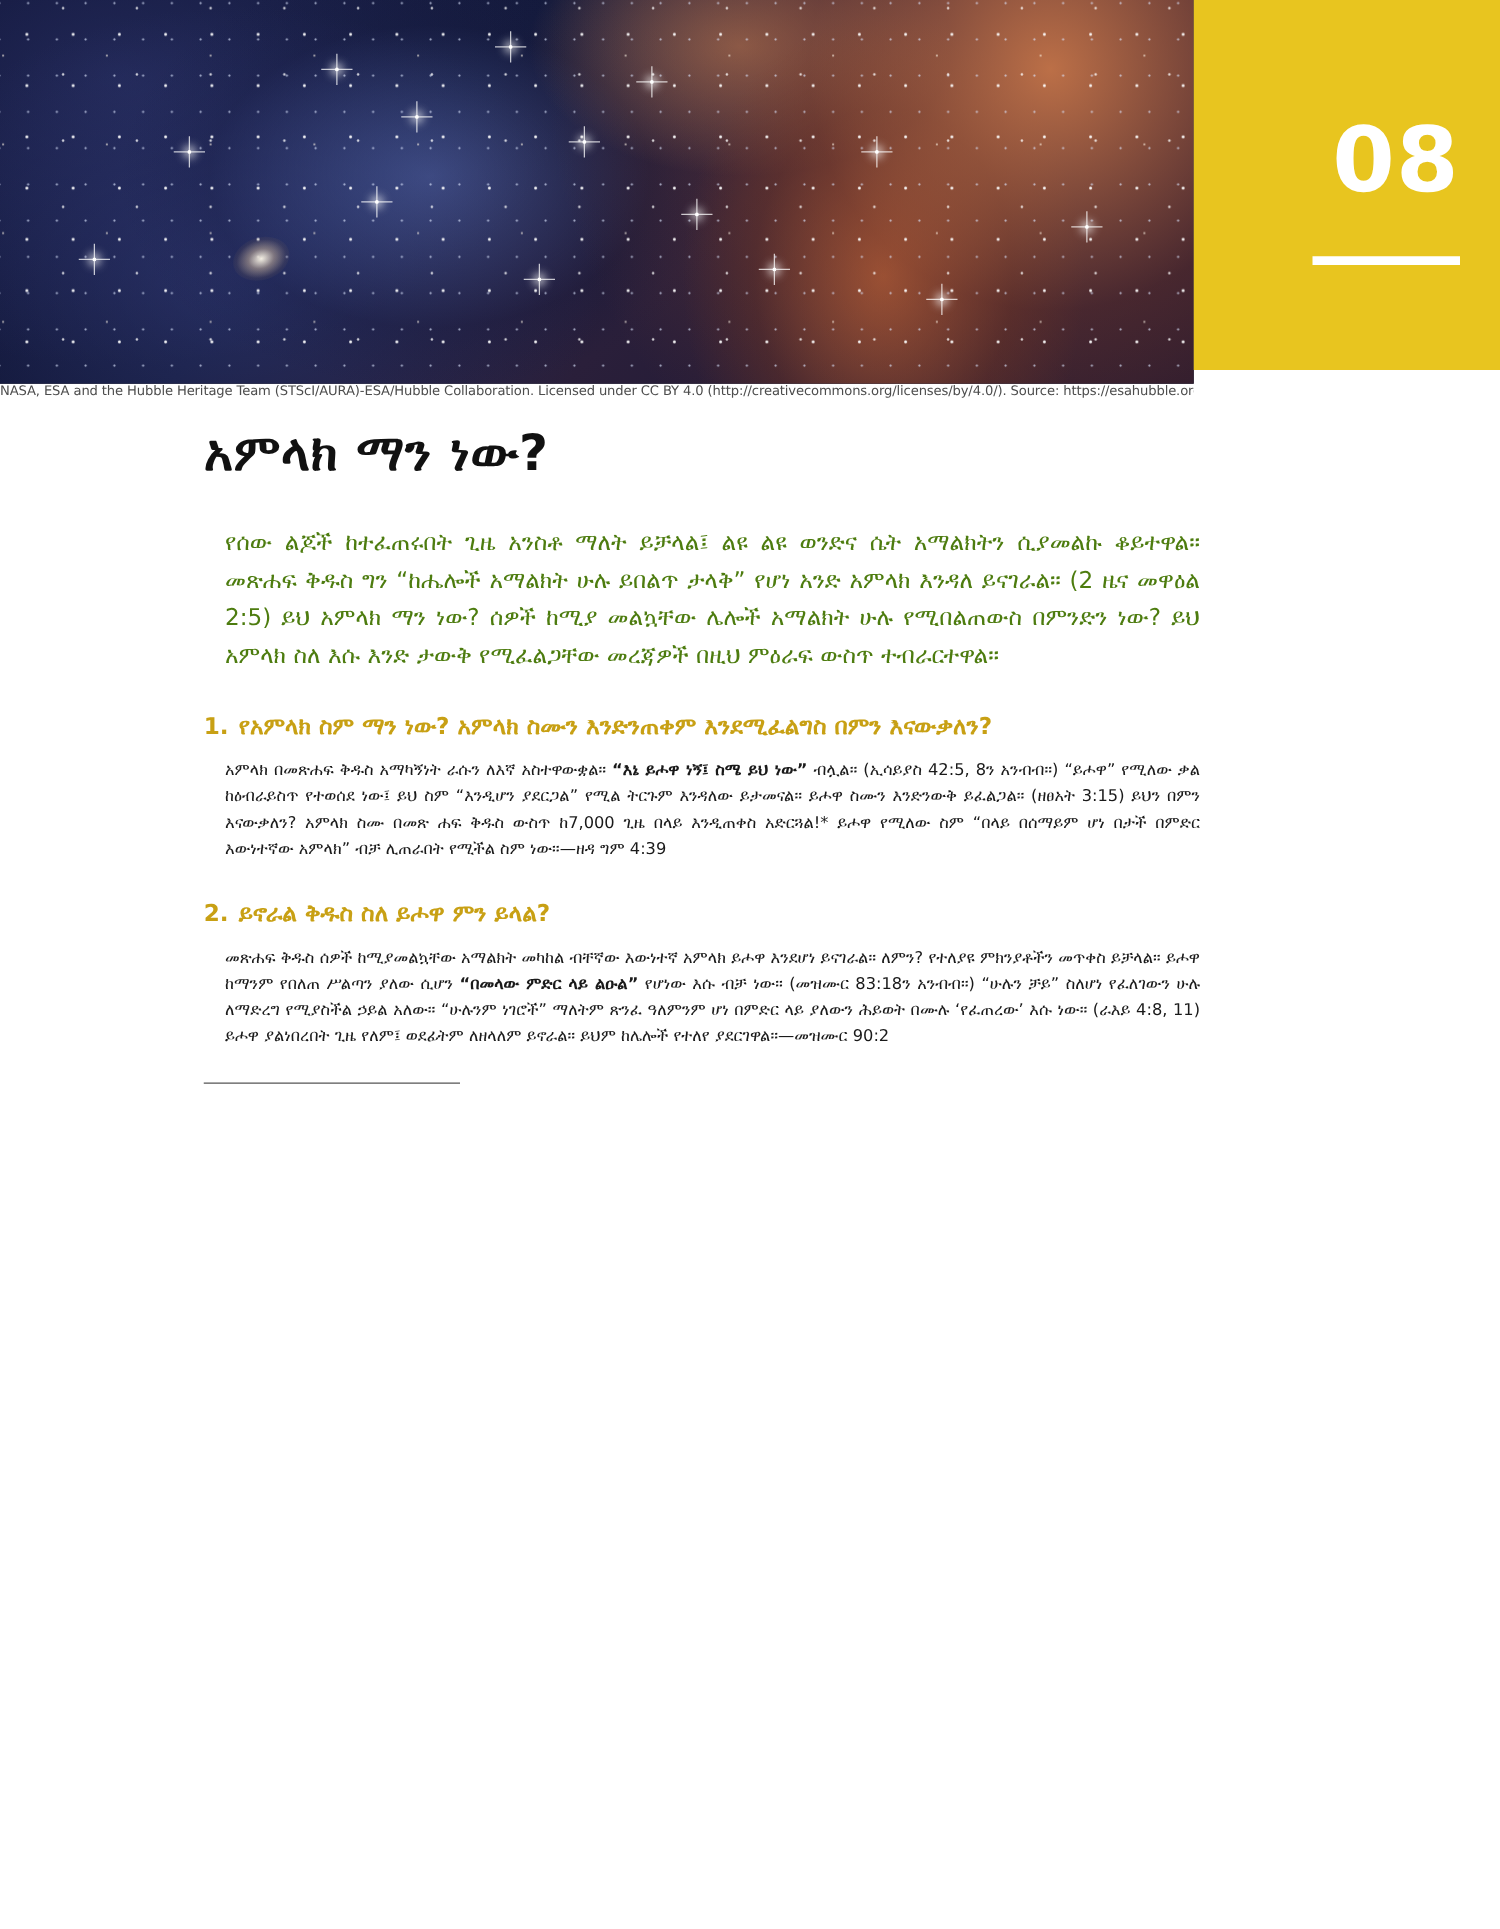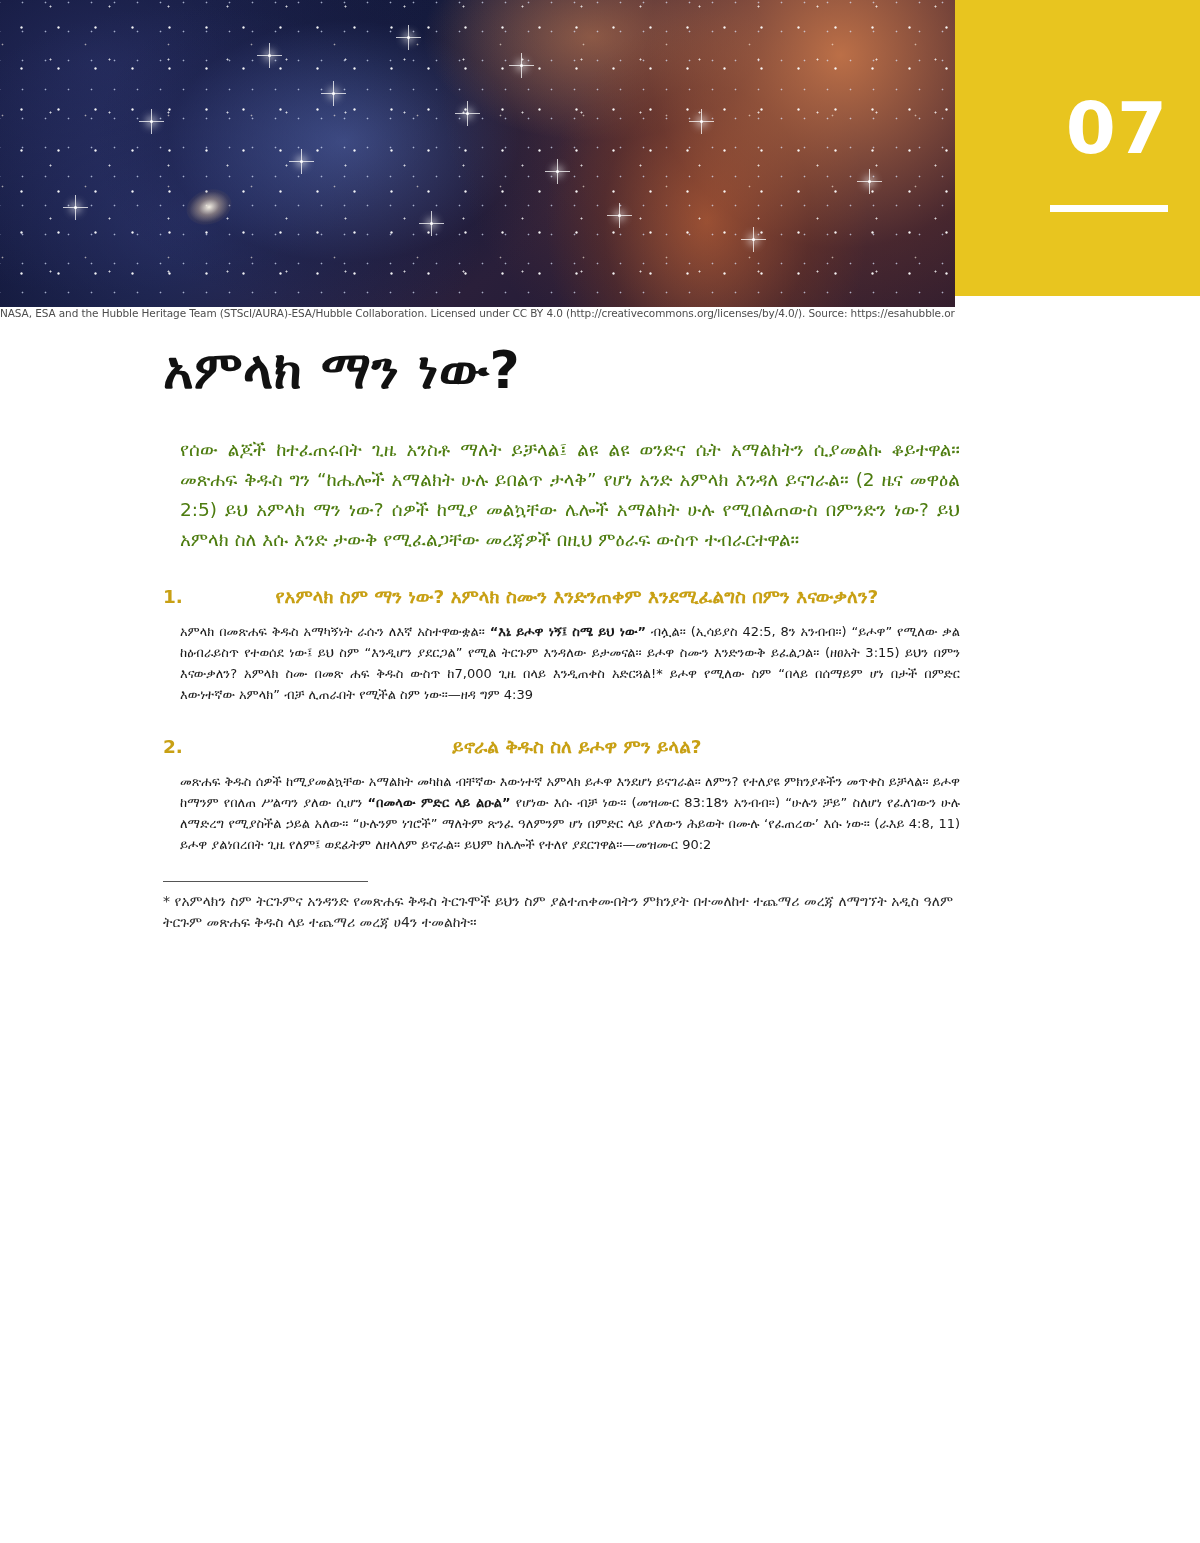--- a/index.html
+++ b/index.html
@@ -119,21 +119,21 @@
 
   
   .content {
     position: absolute;
     left: 0;
     top: 340px;
     width: 1200px;
   }
   .page-title {
     margin: 0 0 34px 163px;
-    font-size: 52px;
+    font-size: 40px;
     font-weight: bold;
     color: #111111;
     letter-spacing: 0.5px;
   }
   .intro {
     margin: 0 0 0 180px;
     width: 780px;
     font-size: 18.5px;
     line-height: 1.62;
     color: #4d7c0f;
@@ -153,21 +153,20 @@
     font-size: 18.5px;
     font-weight: bold;
     line-height: 1.5;
   }
   .qnum {
     flex: 0 0 auto;
     margin-right: 8px;
   }
   .qtext {
     flex: 1 1 auto;
-    text-align: center;
   }
   .qbody {
     margin: 10px 0 0 180px;
     width: 780px;
     font-size: 13px;
     line-height: 1.62;
     text-align: justify;
     color: #1a1a1a;
   }
   .qbody b { font-weight: bold; }
@@ -208,21 +207,21 @@
     <div class="bigstar" style="left:618px; top:214px;"></div>
     <div class="bigstar" style="left:700px; top:120px;"></div>
     <div class="bigstar" style="left:752px; top:238px;"></div>
     <div class="bigstar" style="left:150px; top:120px;"></div>
     <div class="bigstar" style="left:74px; top:206px;"></div>
     <div class="bigstar" style="left:430px; top:222px;"></div>
     <div class="bigstar" style="left:868px; top:180px;"></div>
   </div>
 
   <div class="hero-number-panel">
-    <div class="hero-number">07</div>
+    <div class="hero-number">08</div>
     <div class="hero-rule"></div>
   </div>
 
   <div class="credit">NASA, ESA and the Hubble Heritage Team (STScI/AURA)-ESA/Hubble Collaboration. Licensed under CC BY 4.0 (http://creativecommons.org/licenses/by/4.0/). Source: https://esahubble.org/images/heic0702a/</div>
 </div>
 
 <div class="content">
 
   <h1 class="page-title">አምላክ ማን ነው?</h1>
 
@@ -239,16 +238,15 @@
   <div class="qblock">
     <div class="qheading">
       <span class="qnum">2.</span>
       <span class="qtext">ይኖራል ቅዱስ ስለ ይሖዋ ምን ይላል?</span>
     </div>
     <div class="qbody">መጽሐፍ ቅዱስ ሰዎች ከሚያመልኳቸው አማልክት መካከል ብቸኛው እውነተኛ አምላክ ይሖዋ እንደሆነ ይናገራል። ለምን? የተለያዩ ምክንያቶችን መጥቀስ ይቻላል። ይሖዋ ከማንም የበለጠ ሥልጣን ያለው ሲሆን <b>“በመላው ምድር ላይ ልዑል”</b> የሆነው እሱ ብቻ ነው። (መዝሙር 83:18ን አንብብ።) “ሁሉን ቻይ” ስለሆነ የፈለገውን ሁሉ ለማድረግ የሚያስችል ኃይል አለው። “ሁሉንም ነገሮች” ማለትም ጽንፈ ዓለምንም ሆነ በምድር ላይ ያለውን ሕይወት በሙሉ ‘የፈጠረው’ እሱ ነው። (ራእይ 4:8, 11) ይሖዋ ያልነበረበት ጊዜ የለም፤ ወደፊትም ለዘላለም ይኖራል። ይህም ከሌሎች የተለየ ያደርገዋል።—መዝሙር 90:2</div>
   </div>
 
   <div class="footnote-wrap">
     <div class="footnote-rule"></div>
-    <div class="footnote">* የአምላክን ስም ትርጉምና አንዳንድ የመጽሐፍ ቅዱስ ትርጉሞች ይህን ስም ያልተጠቀሙበትን ምክንያት በተመለከተ ተጨማሪ መረጃ ለማግኘት አዲስ ዓለም ትርጉም መጽሐፍ ቅዱስ ላይ ተጨማሪ መረጃ ሀ4ን ተመልከት።</div>
   </div>
 
 </div>
 
 </body></html>

